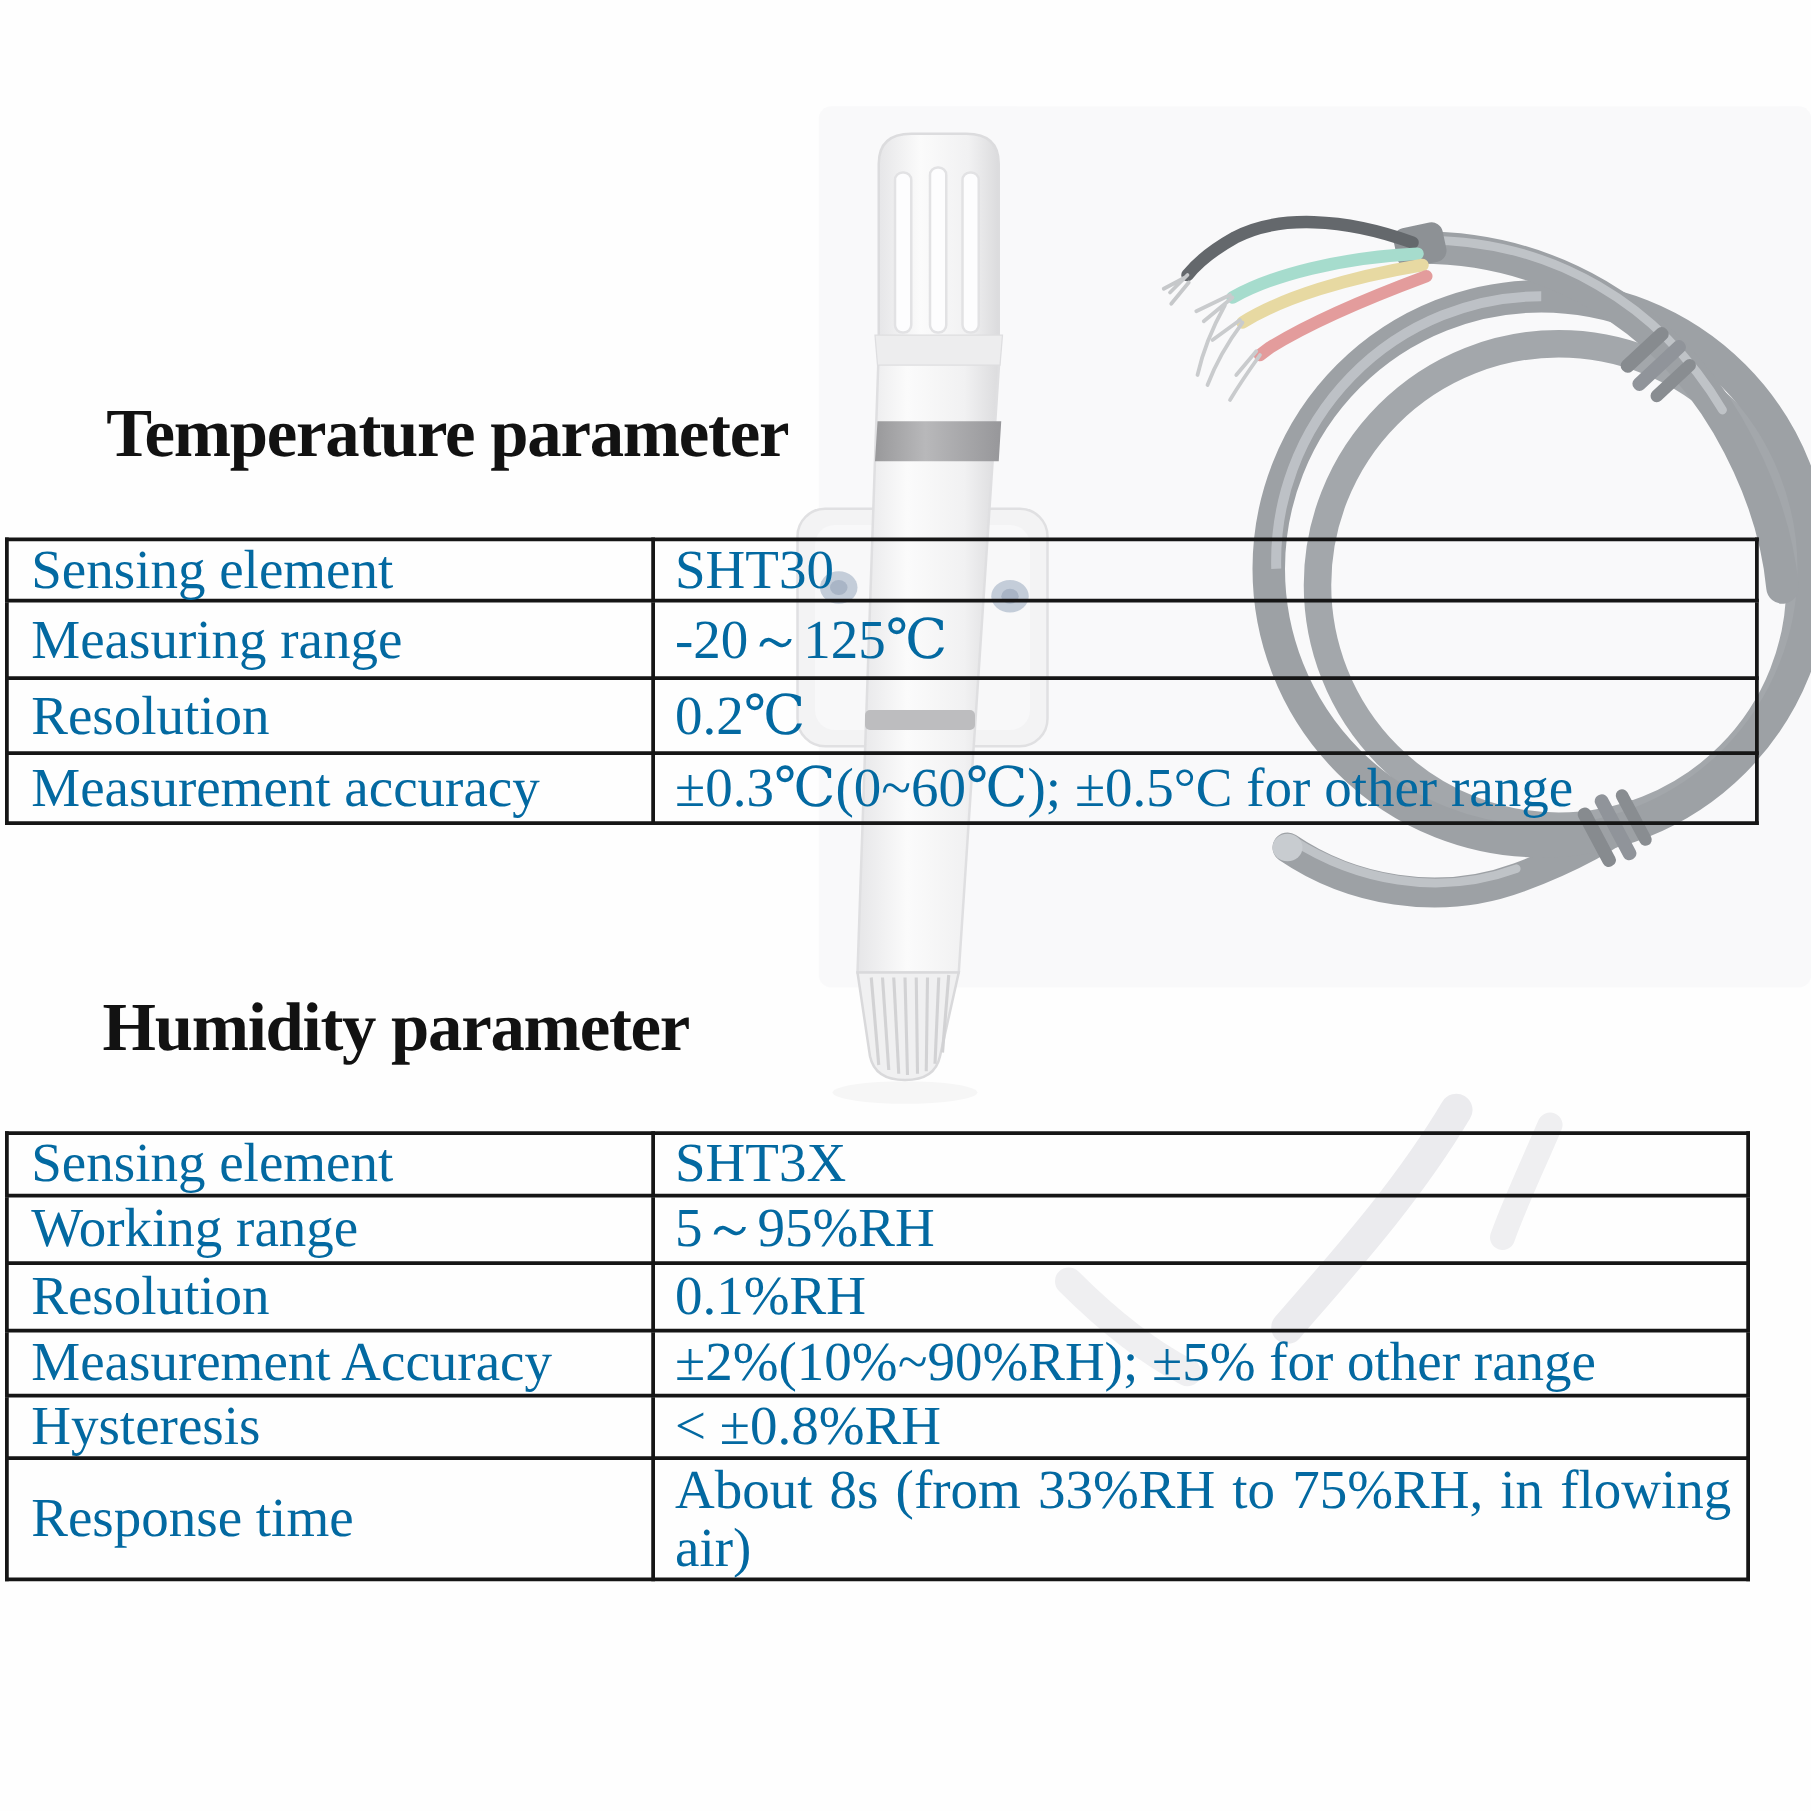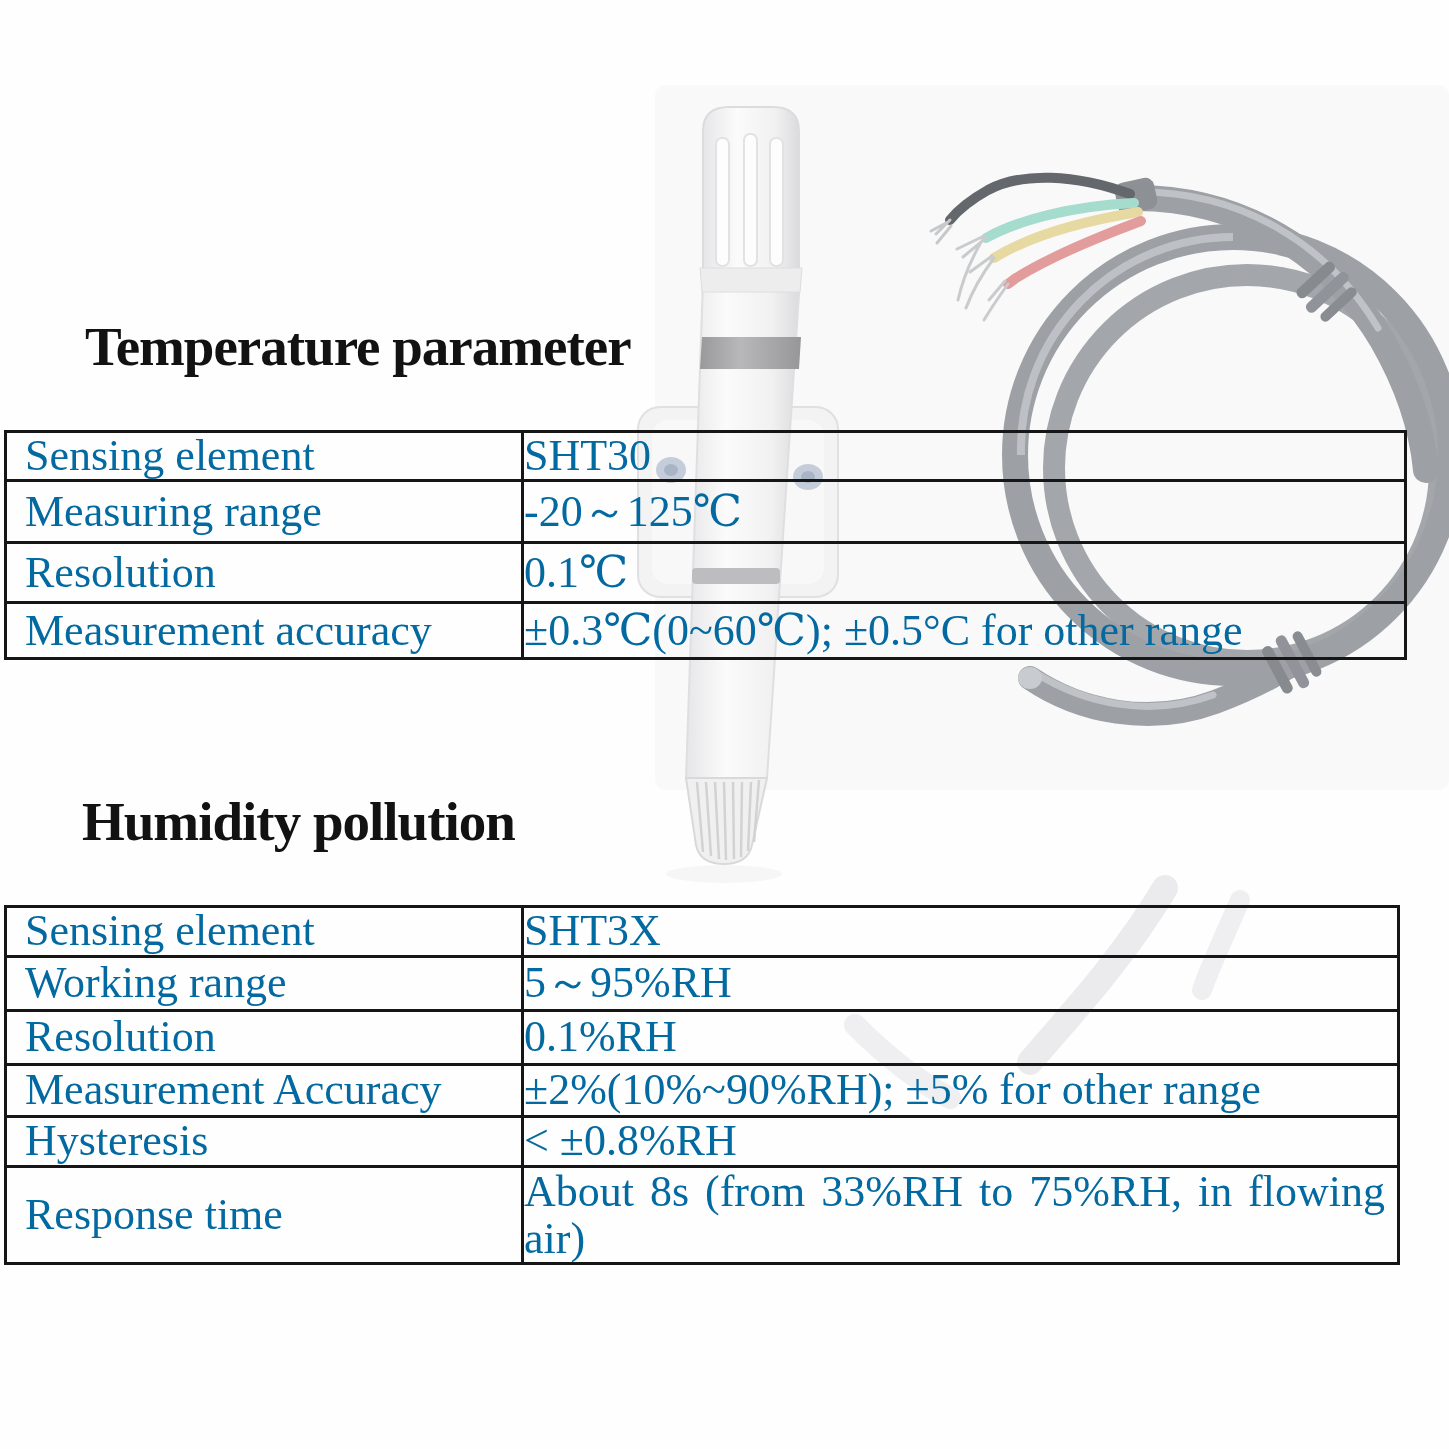--- a/index.html
+++ b/index.html
@@ -28,21 +28,21 @@
   #hum-table{left:4px;top:905px;width:1396px;}
   .spec td{
     border:3px solid #161616;
     font-size:44px;line-height:1.05;
     color:#0369a1;
     padding:0 14px 0 18px;
     vertical-align:middle;
     background:transparent;
   }
   .spec col.c1{width:517px;}
-  .spec td.val{padding-left:0;}
+  .spec td.val{padding-left:16px;}
   .spec td.val.justify{
     text-align:justify;
     line-height:1.07;
     padding-right:12px;
   }
 </style>
 </head>
 <body>
 
 <div class="stage">
@@ -150,39 +150,39 @@
             <path d="M742,782 L741,857"></path>
           <path d="M751,782 L748,851"></path>
             <path d="M759,780 L754,842"></path>
         </g>
         <ellipse cx="724" cy="874" rx="58" ry="9" fill="#000000" opacity="0.03"></ellipse>
       </g>
     </g>
   </svg>
 
   <div class="title" id="title-temp">Temperature parameter</div>
-  <div class="title" id="title-hum">Humidity pollution</div>
+  <div class="title" id="title-hum">Humidity parameter</div>
 
   <table class="spec" id="temp-table">
     <colgroup>
         <col class="c1">
         <col>
       </colgroup>
     <tbody>
       <tr style="height:47px">
         <td class="lbl">Sensing element</td>
         <td class="val">SHT30</td>
       </tr>
       <tr style="height:62px">
         <td class="lbl">Measuring range</td>
         <td class="val">-20～125℃</td>
       </tr>
       <tr style="height:60px">
         <td class="lbl">Resolution</td>
-        <td class="val">0.1℃</td>
+        <td class="val">0.2℃</td>
       </tr>
       <tr style="height:56px">
         <td class="lbl">Measurement accuracy</td>
         <td class="val">±0.3℃(0~60℃); ±0.5°C for other range</td>
       </tr>
     </tbody>
   </table>
 
   <table class="spec" id="hum-table">
     <colgroup>

